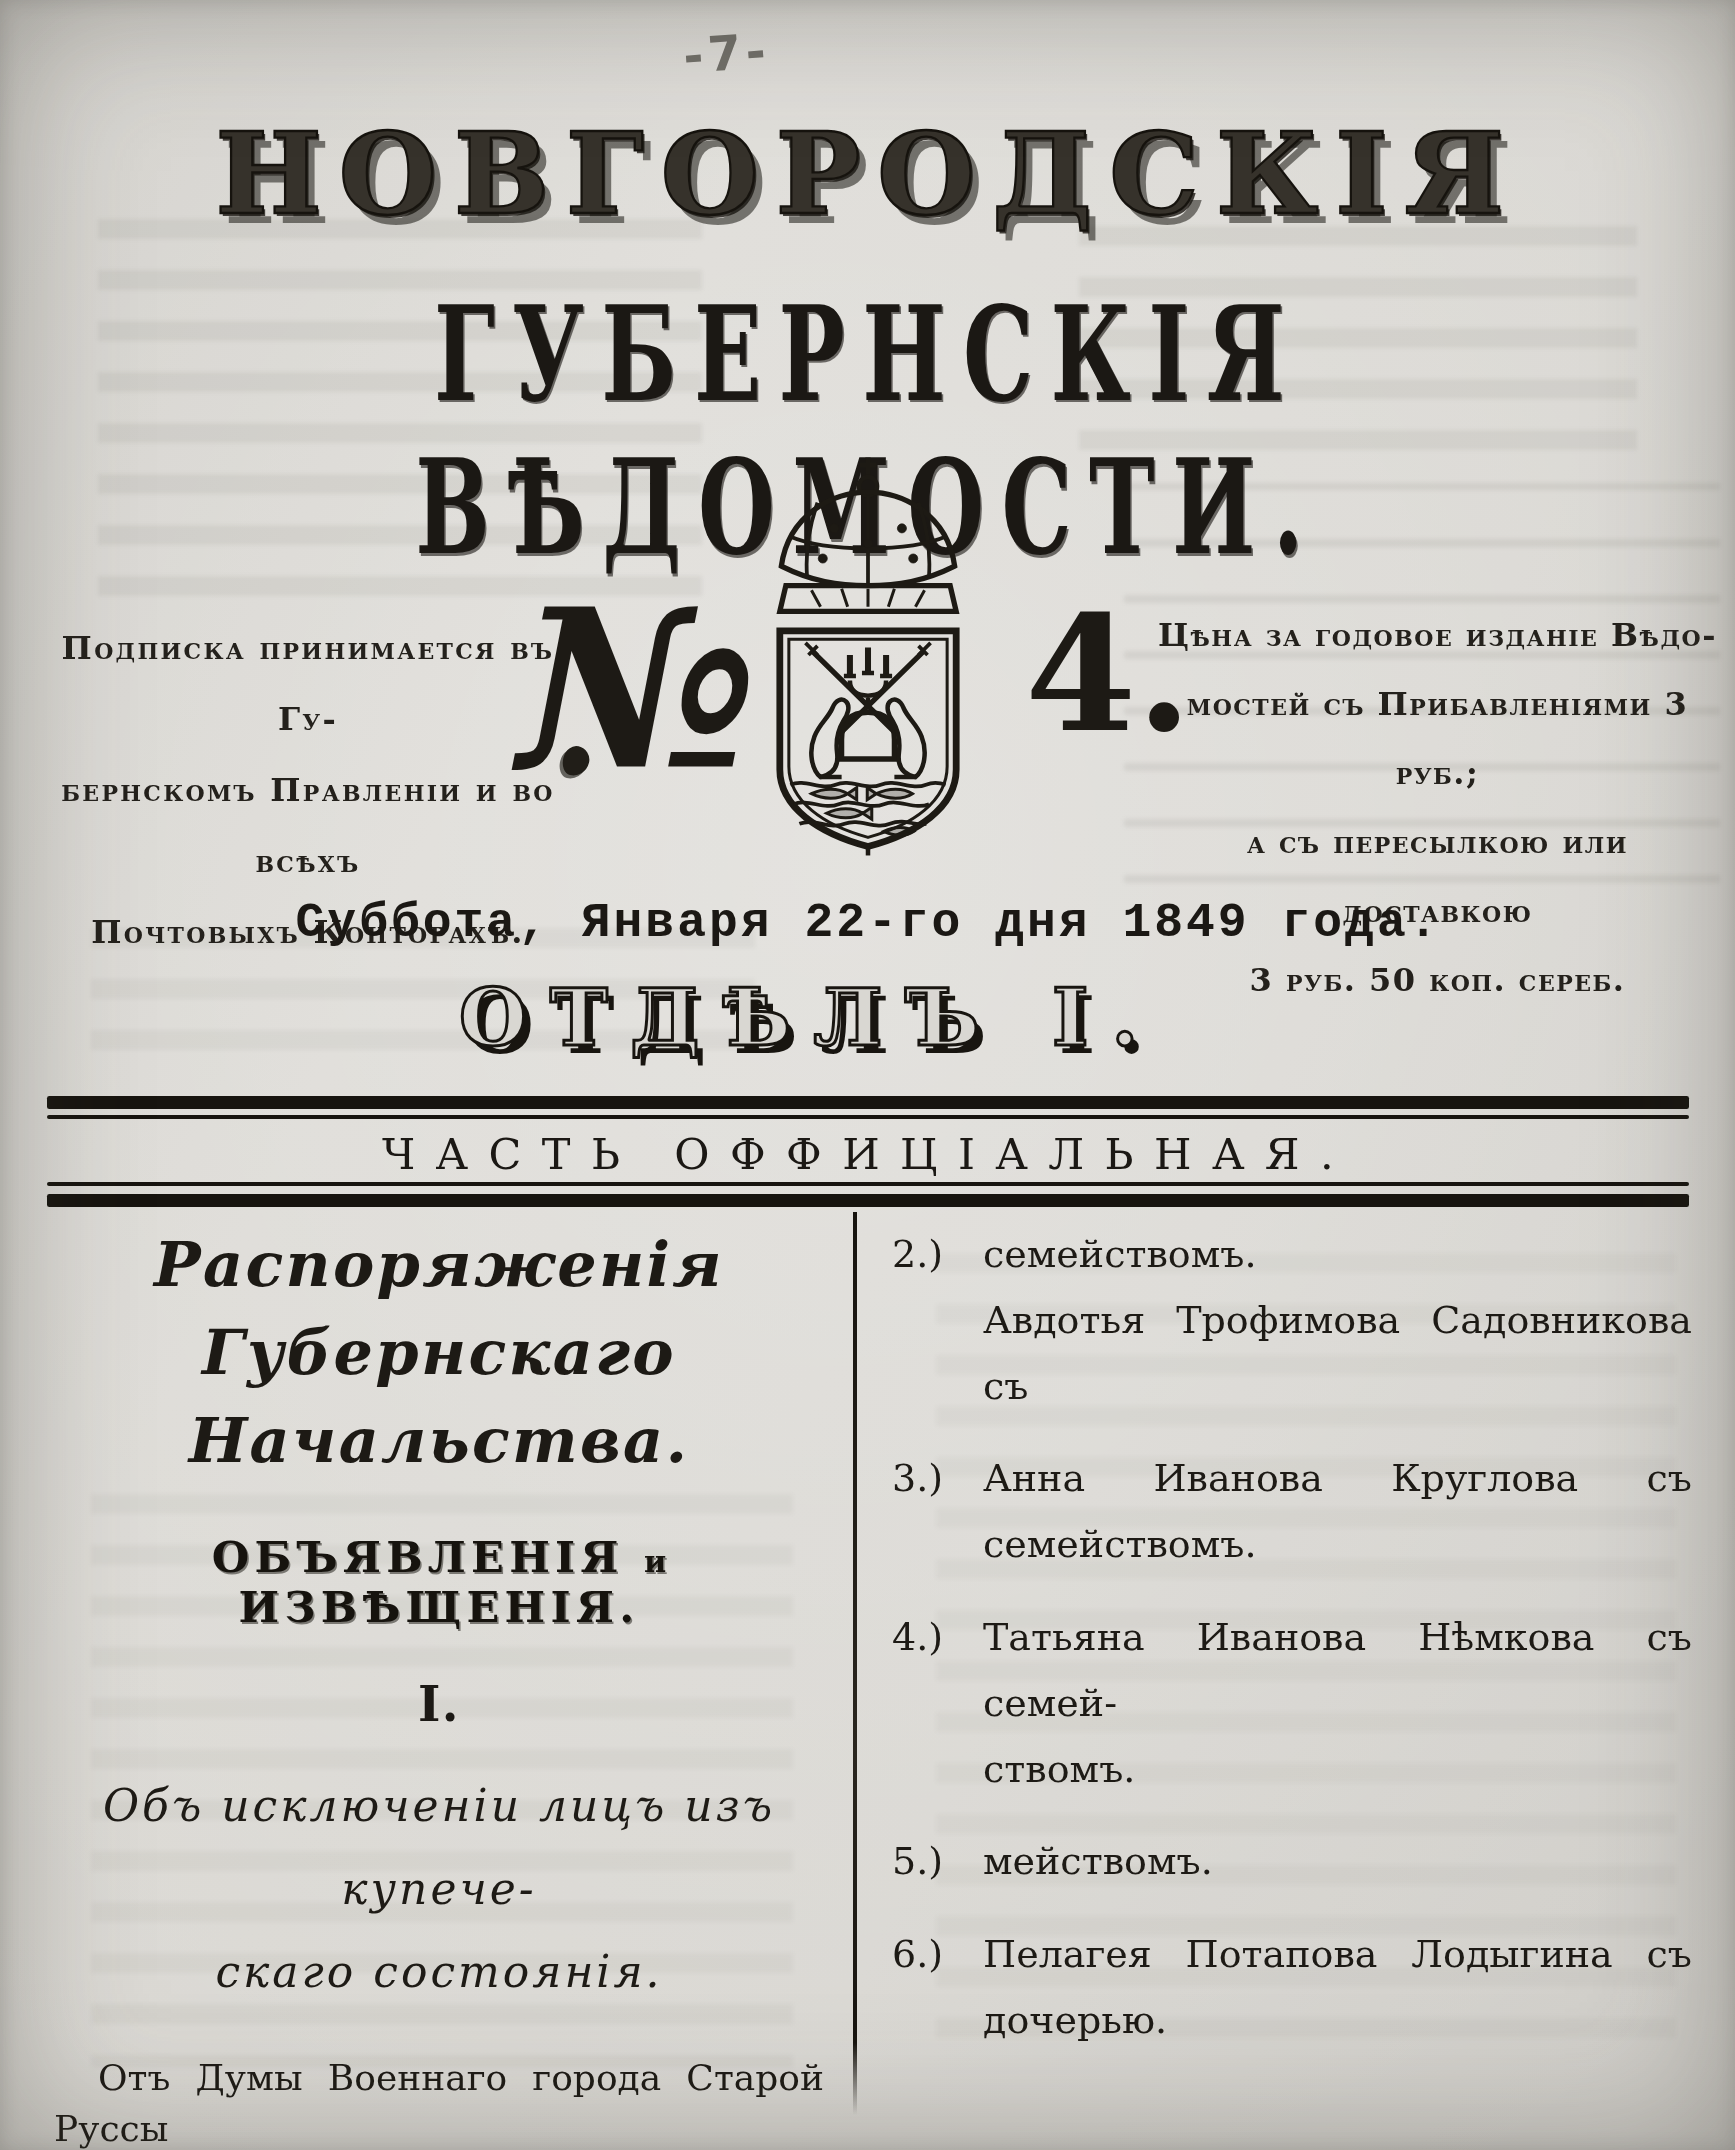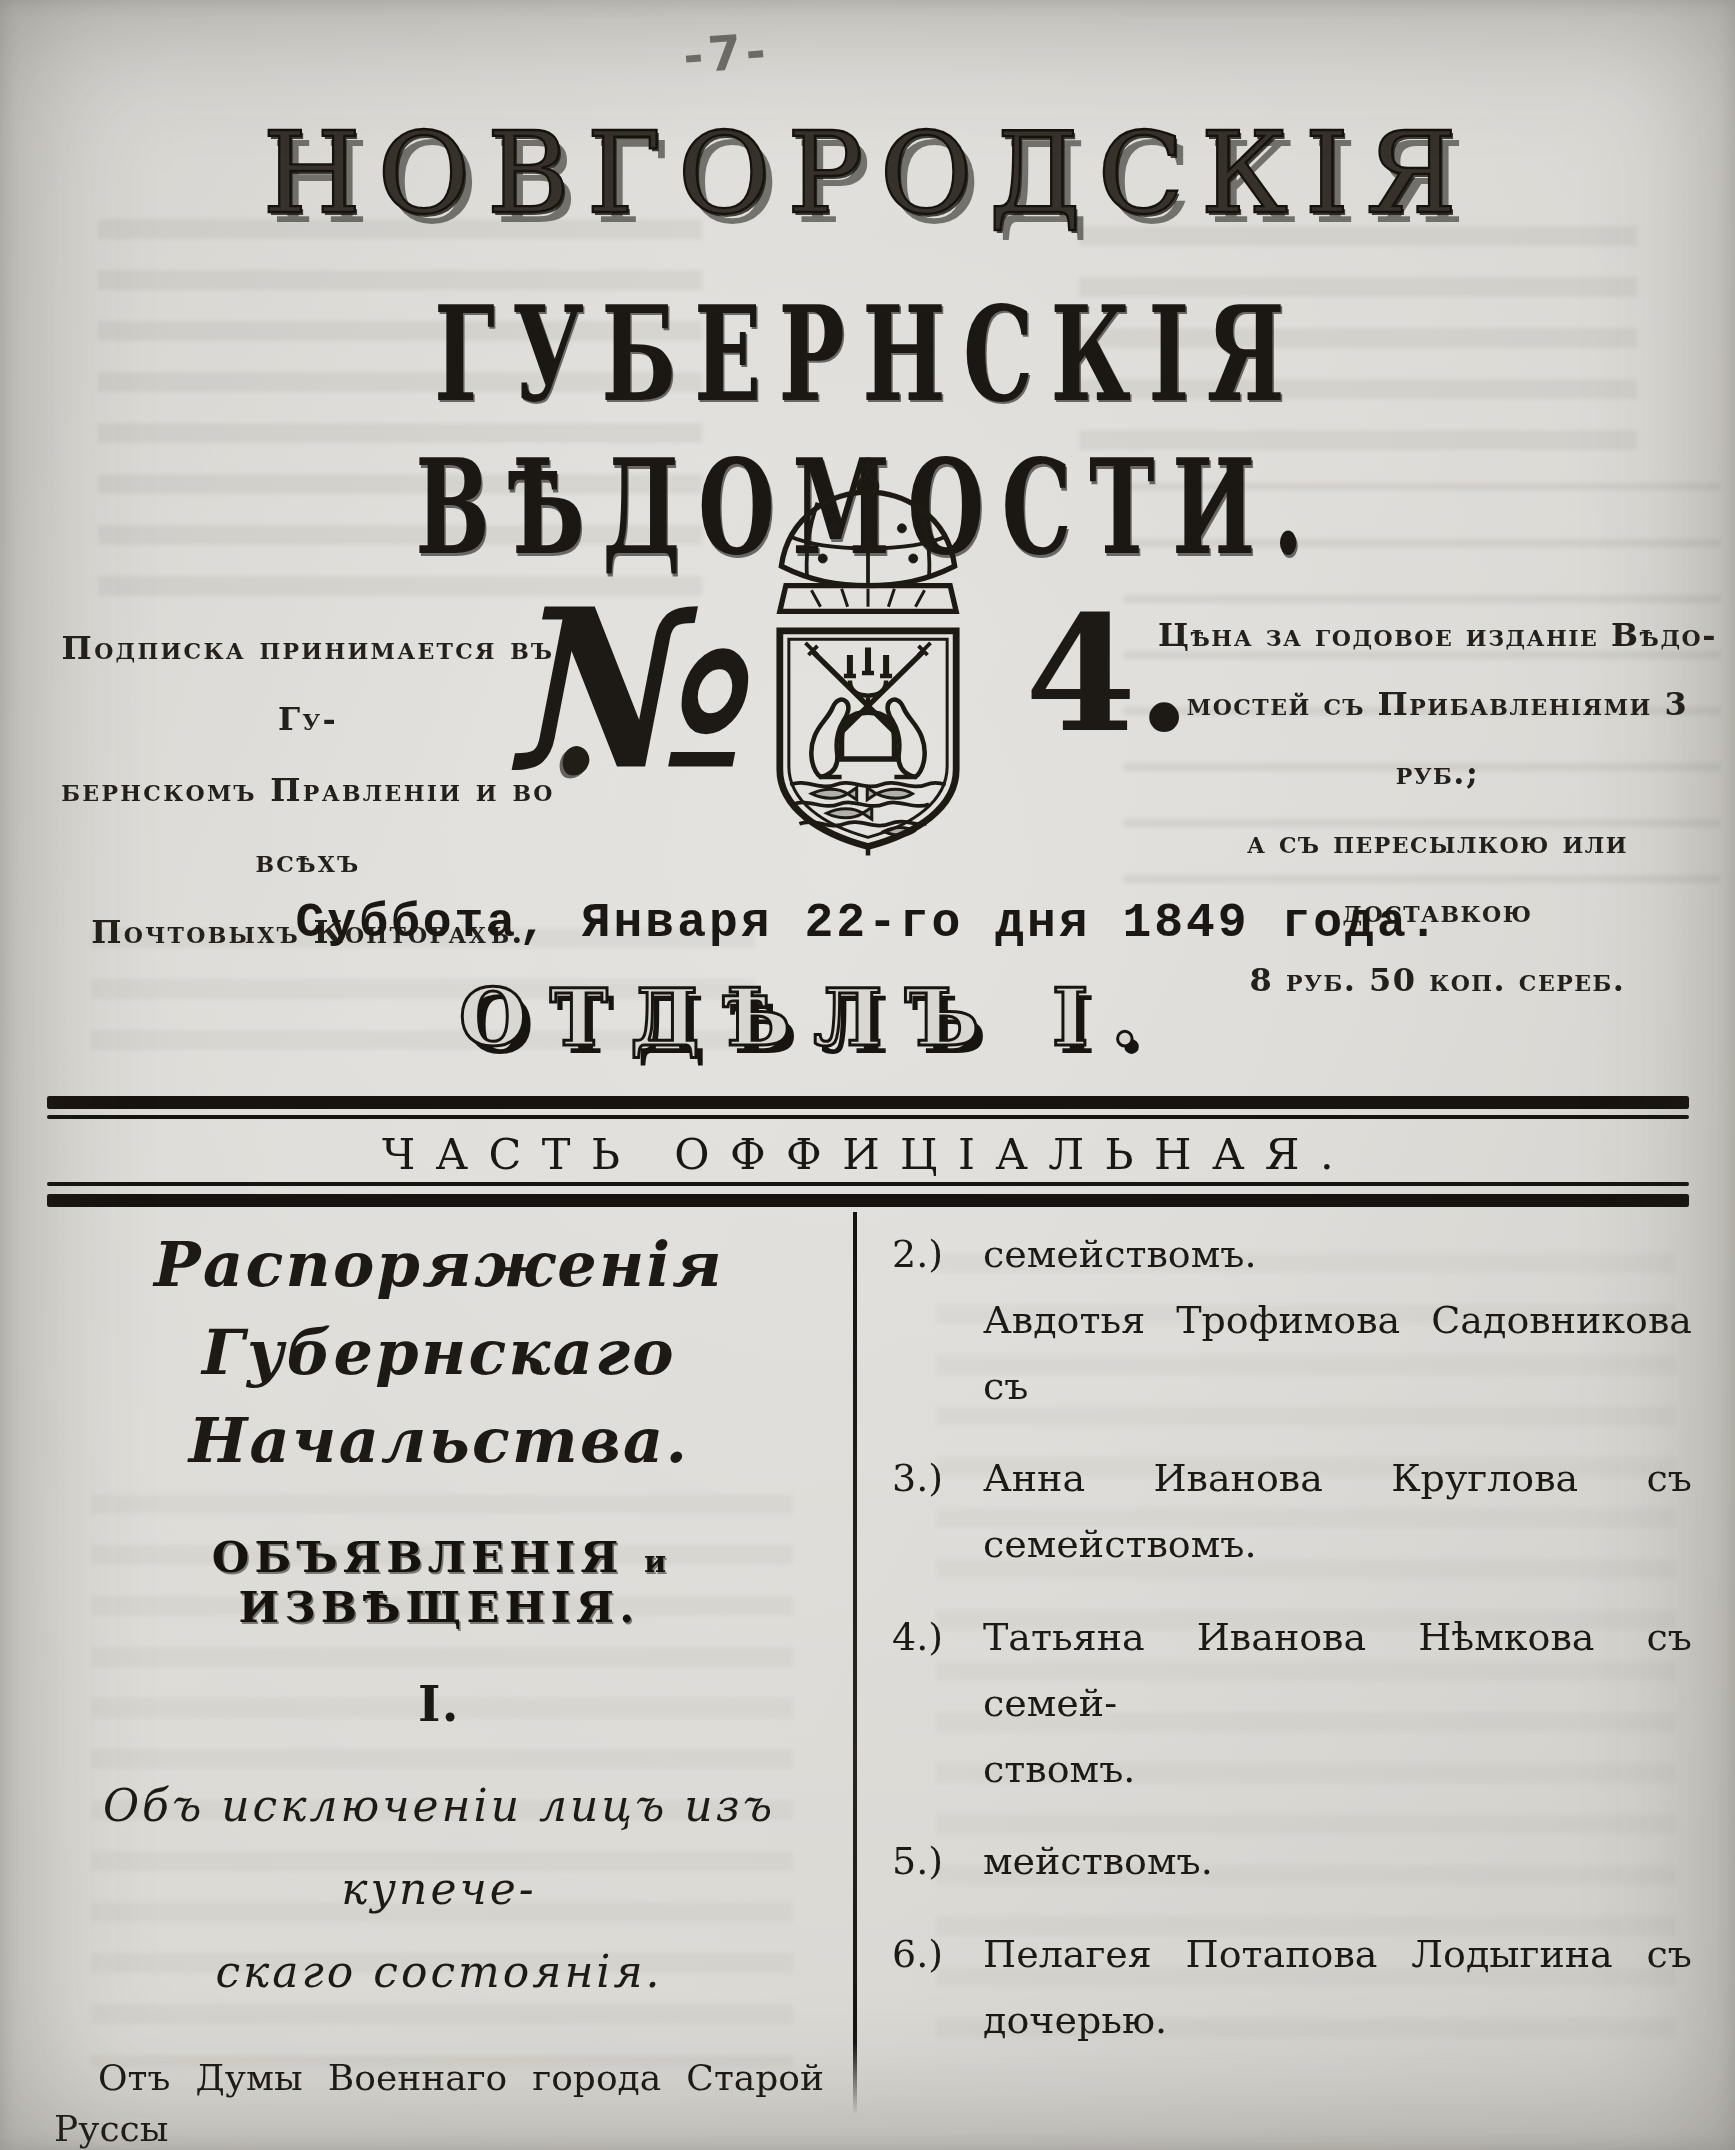--- a/index.html
+++ b/index.html
@@ -30,21 +30,21 @@
 
   
   .handwritten{
     left:683px; top:16.6px; width:317px;
     font-family:"DejaVu Sans","Liberation Sans",sans-serif;
     font-size:48px; color:#5f5d57; transform:rotate(-4deg);
     letter-spacing:4.5px; font-weight:bold; opacity:.85;
   }
   .title1{
     left:0; top:107px; width:1736px;
-    font-size:113px; font-weight:normal; letter-spacing:16.6px;
+    font-size:113px; font-weight:bold; letter-spacing:16.6px;
     color:#36322b; -webkit-text-stroke:2.3px #16130e;
     text-shadow:8.3px 9.8px 0 rgba(26,23,18,.55), 2.3px 3px 0 rgba(26,23,18,.8);
   }
   .title2{
     left:0; top:278px; width:1736px;
     font-size:92px; font-weight:bold; letter-spacing:18px;
     color:#1b1814;
     transform:scale(.96,1.42); transform-origin:50% 0;
     text-shadow:1.5px 1.5px 0 rgba(27,24,20,.6);
   }
@@ -200,21 +200,21 @@
       <path d="M196 502 C210 495 226 495 236 502 C226 509 210 509 196 502 Z" stroke-width="4" fill="#1d1a14" fill-opacity=".25"></path>
 
       <path d="M175 522 v12" stroke-width="6"></path>
     </svg>
   </div>
 
   <div class="abs ctr price-note">
     <span style="display:block">Цѣна за годовое изданіе Вѣдо-</span>
     <span style="display:block">мостей съ Прибавленіями 3 руб.;</span>
     <span style="display:block">а съ пересылкою или доставкою</span>
-    <span style="display:block">8 руб. 50 коп. сереб.</span>
+    <span style="display:block">3 руб. 50 коп. сереб.</span>
   </div>
 
   <div class="abs inkblot"></div>
 
   <div class="abs ctr dateline">Суббота, Января 22-го дня 1849 года.</div>
   <div class="abs ctr otdel">ОТДѢЛЪ I.</div>
 
   <div class="abs rule thick" style="top:1096px;"></div>
   <div class="abs rule thin" style="top:1115px;"></div>
   <div class="abs ctr part-title">ЧАСТЬ ОФФИЦІАЛЬНАЯ.</div>

